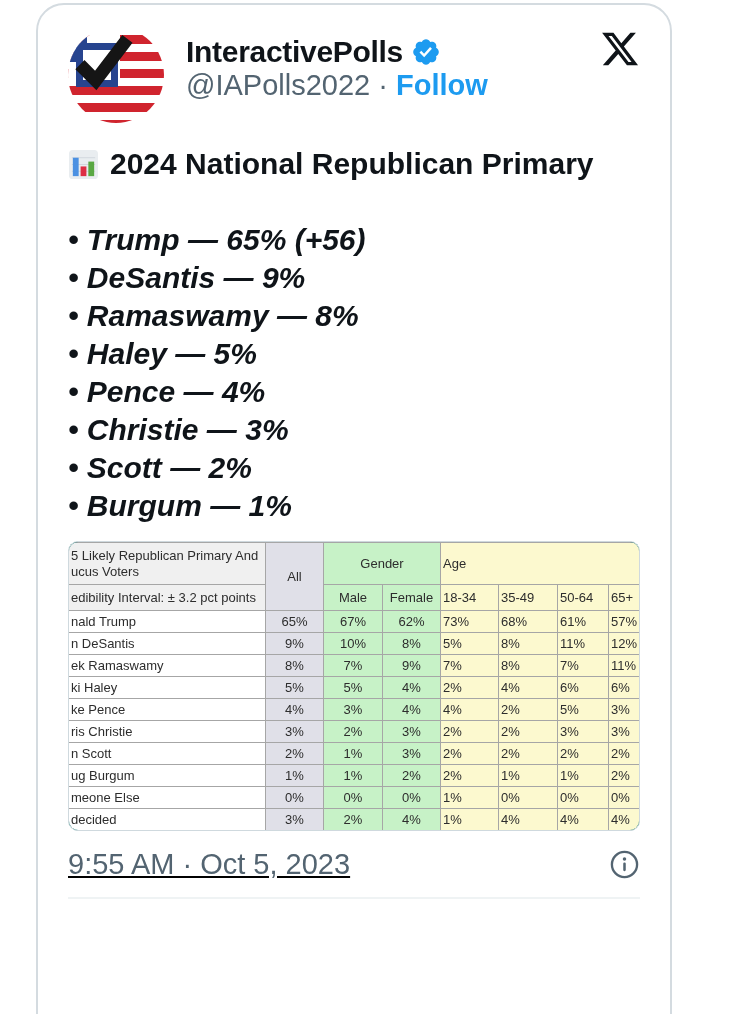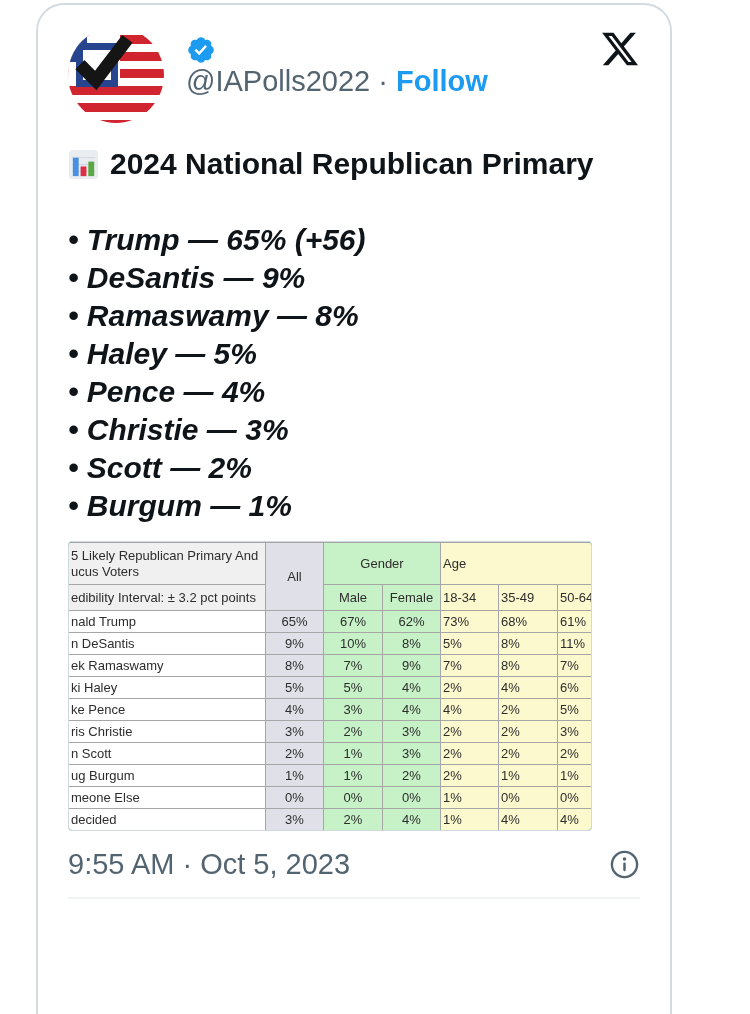--- a/index.html
+++ b/index.html
@@ -40,40 +40,40 @@
                font-weight:600; color:#0f1419; }
   .title-row { display:flex; align-items:center; gap:11px; margin-bottom:38px; }
   .emoji { width:31px; height:31px; flex:0 0 auto; }
   .bullet-line { white-space:nowrap;font-style:italic; }
   .src-block { margin-top:38px; }
   .blue { color:#1b95e0; }
   .src-rest { color:#0f1419; }
   .link-line { color:#1b95e0; }
 
   
-  .poll-img { margin-top:16px; width:524px; height:290px; overflow:hidden;
-              border:1px solid #cfd9de; border-radius:4px; background:#0f766e;
+  .poll-img { margin-top:16px; width:572px; height:290px; overflow:hidden;
+              border:1px solid #cfd9de; border-radius:10px; background:#0f766e;
               cursor:pointer; }
   table.pt { border-collapse:collapse; table-layout:fixed; width:598px;
              font-size:13px; color:#2d2d2d; margin-left:-1px; }
   .pt td, .pt th { border:1px solid #a6a6a6; font-weight:400; overflow:hidden;
                    white-space:nowrap; padding:0 2px; }
   .pt .hr1 { height:42px; }
   .pt .hr2 { height:26px; }
   .pt tr.dr { height:22px;padding-left:26px; }
   .c-title { background:#f0f0f0; text-align:left; padding-left:3px; line-height:16px; }
   .c-sub   { background:#f0f0f0; text-align:left; padding-left:3px; }
   .c-name  { background:#ffffff; text-align:left; padding-left:3px; }
   .c-all   { background:#e0e0e8; text-align:center; }
   .c-g     { background:#c7f2c7; text-align:center; }
   .c-a     { background:#fcf9cf; text-align:left; }
 
   
   .foot { margin-top:17px; display:flex; justify-content:space-between;
-          align-items:center; }
+          align-items:center;text-decoration:underline; }
   .tstamp { font-size:29px; color:#536471; }
   .info-i { width:31px; height:31px; cursor:pointer; }
   .divider { margin-top:16px; border-top:2px solid #eff3f4; }
 </style>
 </head>
 <body>
 
 <div class="tweet-card">
 
   <div class="hdr">
@@ -81,20 +81,21 @@
       <div class="av-stripes"></div>
       <div class="av-cover"></div>
       <div class="av-navy"></div>
       <div class="av-box"></div>
       <svg class="av-check" viewBox="0 0 64 64">
         <polyline points="10,36 26,52 58,10" fill="none" stroke="#151515" stroke-width="13"></polyline>
       </svg>
     </div>
     <div class="hdr-text">
       <div class="name-row">
+        <span class="disp-name">InteractivePolls</span>
         <svg class="badge" viewBox="0 0 24 24">
           <path fill="#1d9bf0" fill-rule="evenodd" d="M22.25 12c0-1.43-.88-2.67-2.19-3.34.46-1.39.2-2.9-.81-3.91s-2.52-1.27-3.91-.81c-.66-1.31-1.91-2.19-3.34-2.19s-2.67.88-3.33 2.19c-1.4-.46-2.91-.2-3.92.81s-1.26 2.52-.8 3.91c-1.31.67-2.2 1.91-2.2 3.34s.89 2.67 2.2 3.34c-.46 1.39-.21 2.9.8 3.91s2.52 1.26 3.91.81c.67 1.31 1.91 2.19 3.34 2.19s2.68-.88 3.34-2.19c1.39.45 2.9.2 3.91-.81s1.27-2.52.81-3.91c1.31-.67 2.19-1.91 2.19-3.34zm-11.71 4.2L6.8 12.46l1.41-1.42 2.26 2.26 4.8-5.23 1.47 1.36-6.2 6.77z"></path>
         </svg>
       </div>
       <div class="handle-row">
         <span>@IAPolls2022</span>
         <span>·</span>
         <span class="follow">Follow</span>
       </div>
     </div>

